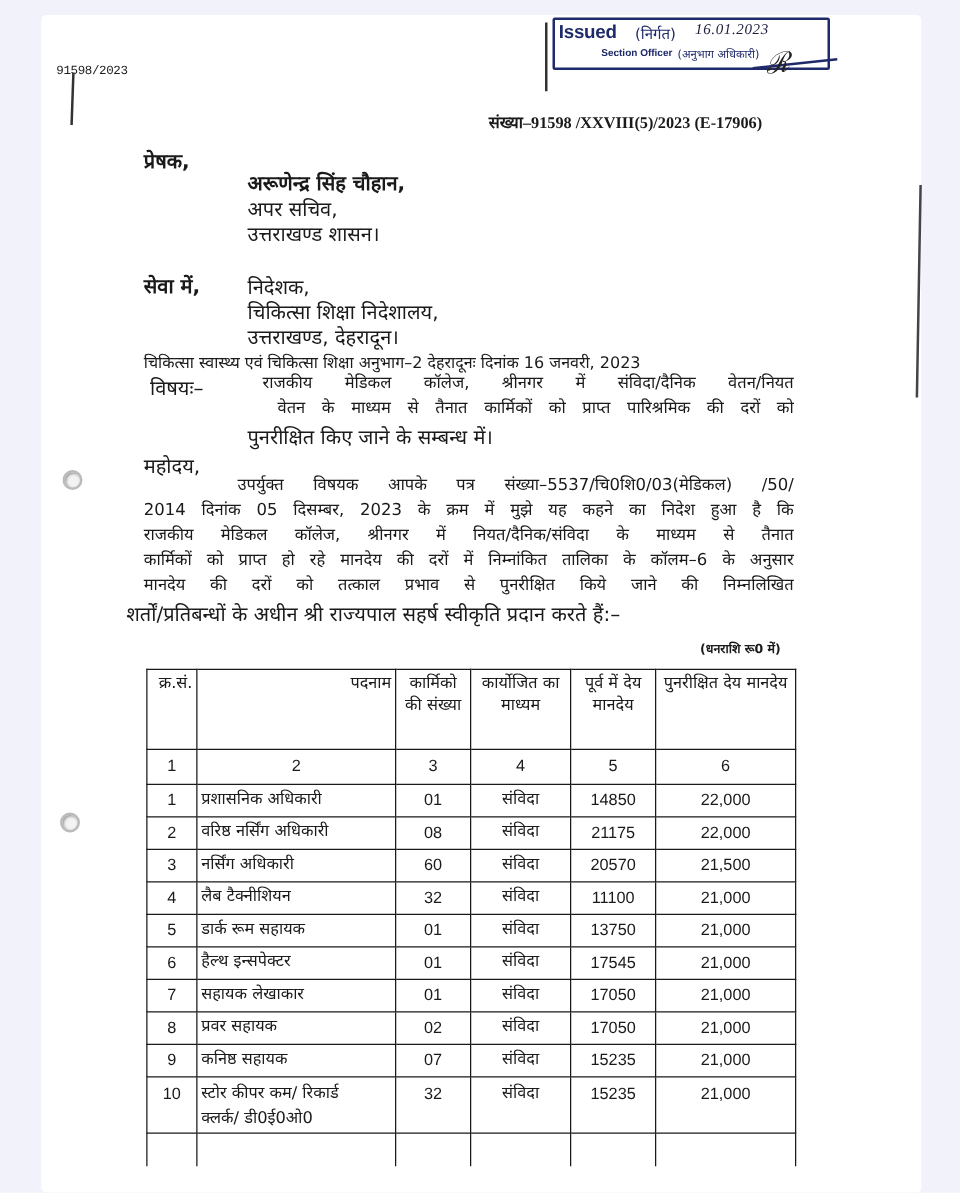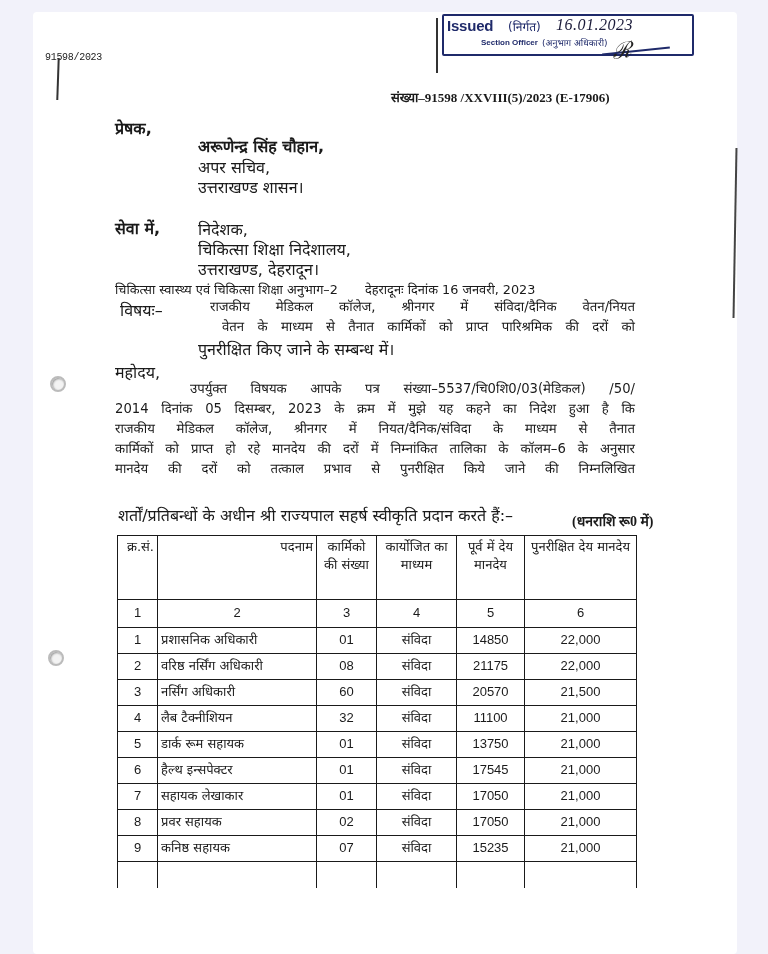--- a/index.html
+++ b/index.html
@@ -29,38 +29,38 @@
       transform: rotate(2deg);
     }
 
     
     .stamp-bar {
       position: absolute; left: 436px; top: 18px;
       width: 2px; height: 55px; background: #333;
     }
     .stamp {
       position: absolute; left: 442px; top: 14px;
-      width: 252px; height: 42px;
+      width: 222px; height: 42px;
       border: 2px solid #1f2a6a;
       border-radius: 2px;
       color: #1f2a6a;
     }
     .stamp-issued {
       position: absolute; left: 3px; top: 1px;
       font-family: "Liberation Sans", sans-serif;
       font-weight: bold; font-size: 15px; letter-spacing: -0.2px;
     }
     .stamp-nirgat {
       position: absolute; left: 64px; top: 2px;
       font-size: 12px;
     }
     .stamp-date {
       position: absolute; left: 112px; top: 0px;
       font-family: "Liberation Serif", serif; font-style: italic;
-      font-size: 16px; color: #1b1b3a; letter-spacing: 0.5px;
+      font-size: 12px; color: #1b1b3a; letter-spacing: 0.5px;
     }
     .stamp-officer {
       position: absolute; left: 37px; top: 22px;
       font-family: "Liberation Sans", sans-serif; font-weight: bold;
       font-size: 8px;
     }
     .stamp-officer-hi {
       position: absolute; left: 98px; top: 20px; font-size: 9px;
     }
     .stamp-sign {
@@ -96,21 +96,21 @@
     }
 
     .para {
       position: absolute; left: 115px; width: 520px;
       font-size: 13.2px; line-height: 18.6px;
       text-align: justify; text-align-last: justify;
       color: #1a1a1a;
     }
 
     .amount-note {
-      left: 572px; top: 511px; font-size: 14px; font-weight: bold; font-family: Liberation Serif, serif;
+      left: 560px; top: 511px; font-size: 10px; font-weight: bold;
     }
 
     
     table.rates {
       position: absolute; left: 117px; top: 535px;
       border-collapse: collapse;
       table-layout: fixed;
       font-size: 13px;
     }
     table.rates td, table.rates th {
@@ -156,36 +156,36 @@
 
 <div class="abs t t-bold" style="left:115px; top:197px;margin-top:20px;">सेवा में,</div>
 <div class="abs t" style="left:198px; top:218px;">निदेशक,</div>
 <div class="abs t" style="left:198px; top:238px;">चिकित्सा शिक्षा निदेशालय,</div>
 <div class="abs t" style="left:198px; top:258px;">उत्तराखण्ड, देहरादून।</div>
 
 <div class="right-mark"></div>
 
 <div class="abs t" style="left:115px; top:280px; font-size:12.8px;">
   <span>चिकित्सा स्वास्थ्य एवं चिकित्सा शिक्षा अनुभाग–2</span>
-  <span style="margin-left:23px;">देहरादूनः दिनांक 16 जनवरी, 2023</span>
+  <span style="margin-left:0;">देहरादूनः दिनांक 16 जनवरी, 2023</span>
 </div>
 
 <div class="abs t" style="left:120px; top:299px;">विषयः–</div>
 <div class="para" style="left:210px; width:425px; top:298px;">राजकीय मेडिकल कॉलेज, श्रीनगर में संविदा/दैनिक वेतन/नियत</div>
 <div class="para" style="left:222px; width:413px; top:318px;">वेतन के माध्यम से तैनात कार्मिकों को प्राप्त पारिश्रमिक की दरों को</div>
 <div class="abs t" style="left:198px; top:338px;">पुनरीक्षित किए जाने के सम्बन्ध में।</div>
 
 <div class="abs t" style="left:115px; top:361px;">महोदय,</div>
 
 <div class="para" style="left:190px; width:445px; top:380px;">उपर्युक्त विषयक आपके पत्र संख्या–5537/चि0शि0/03(मेडिकल) /50/</div>
 <div class="para" style="top:400px;">2014 दिनांक 05 दिसम्बर, 2023 के क्रम में मुझे यह कहने का निदेश हुआ है कि</div>
 <div class="para" style="top:420px;">राजकीय मेडिकल कॉलेज, श्रीनगर में नियत/दैनिक/संविदा के माध्यम से तैनात</div>
 <div class="para" style="top:440px;">कार्मिकों को प्राप्त हो रहे मानदेय की दरों में निम्नांकित तालिका के कॉलम–6 के अनुसार</div>
 <div class="para" style="top:460px;">मानदेय की दरों को तत्काल प्रभाव से पुनरीक्षित किये जाने की निम्नलिखित</div>
-<div class="abs t" style="left:118px; top:480px;margin-top:24px;">शर्तों/प्रतिबन्धों के अधीन श्री राज्यपाल सहर्ष स्वीकृति प्रदान करते हैं:–</div>
+<div class="abs t" style="left:101px; top:480px;">शर्तों/प्रतिबन्धों के अधीन श्री राज्यपाल सहर्ष स्वीकृति प्रदान करते हैं:–</div>
 
 <div class="abs amount-note">(धनराशि रू0 में)</div>
 
 <div class="punch" style="left:50px; top:376px;"></div>
 <div class="punch" style="left:48px; top:650px;"></div>
 
 <table class="rates">
   <colgroup>
     <col style="width:40px">
     <col style="width:159px">
@@ -279,20 +279,31 @@
       <td class="num">21,000</td>
     </tr>
     <tr>
       <td class="num">9</td>
       <td class="name">कनिष्ठ सहायक</td>
       <td class="num">07</td>
       <td>संविदा</td>
       <td class="num">15235</td>
       <td class="num">21,000</td>
     </tr>
+    <tr class="multi">
+      <td class="num">10</td>
+      <td class="name">
+        <div>स्टोर कीपर कम/ रिकार्ड</div>
+        <div>क्लर्क/ डी0ई0ओ0</div>
+      </td>
+      <td class="num">32</td>
+      <td>संविदा</td>
+      <td class="num">15235</td>
+      <td class="num">21,000</td>
+    </tr>
     <tr class="empty">
       <td></td>
       <td></td>
       <td></td>
       <td></td>
       <td></td>
       <td></td>
     </tr>
   </tbody>
 </table>

